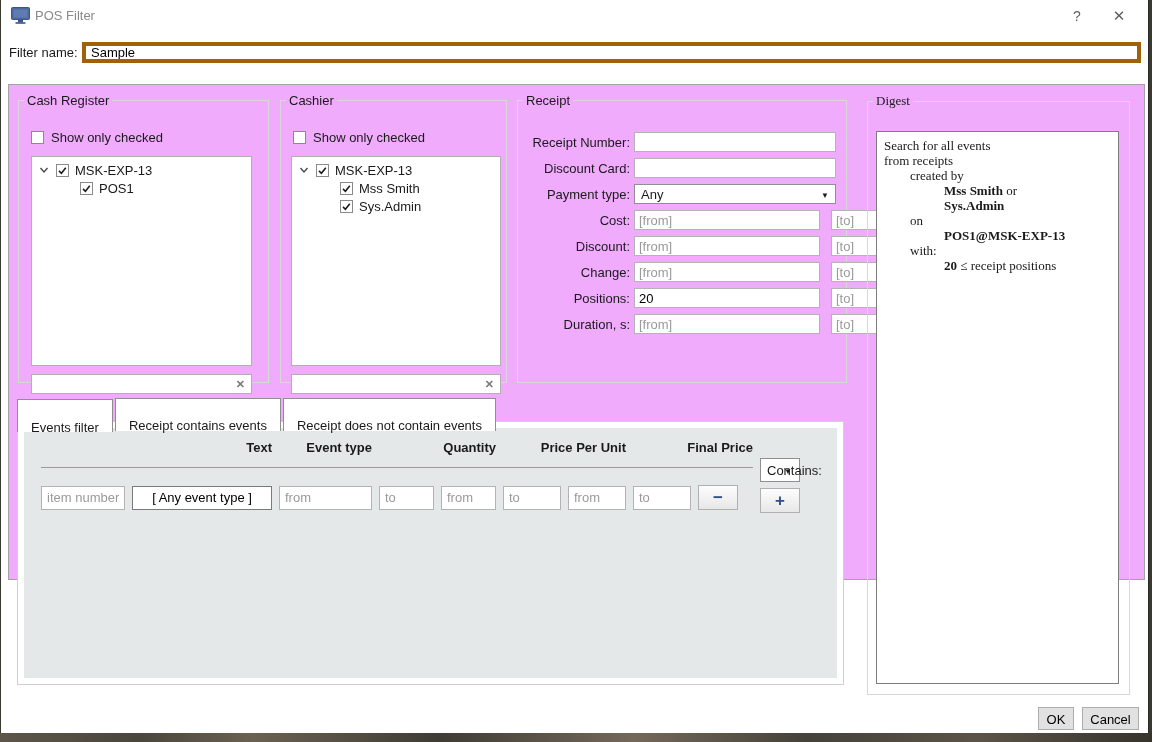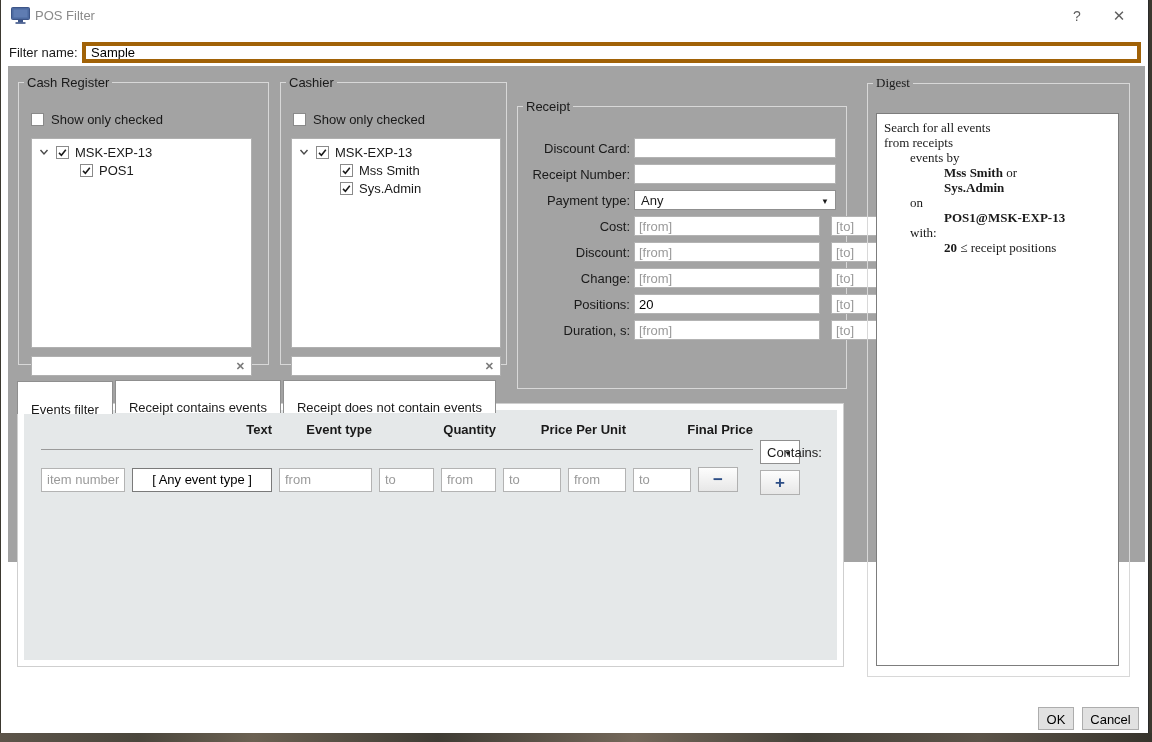--- a/index.html
+++ b/index.html
@@ -21,27 +21,27 @@
   .app-icon { position:absolute; left:10px; top:7px; }
   .title-text { position:absolute; left:34px; top:8px; color:#8a8a8a; font-size:13px; }
   .tb-btn { position:absolute; top:5px; width:30px; height:22px; text-align:center; line-height:22px; color:#5f5f5f; font-size:14px; cursor:default; }
   .tb-help { right:56px; }
   .tb-close { right:14px; font-size:15px; }
   
   .fname-label { position:absolute; left:8px; top:45px; }
   .fname-input { position:absolute; left:81px; top:42px; width:1059px; height:21px;
     border:4px solid #a16207; padding:1px 5px; font:13px "Liberation Sans",sans-serif; }
   
-  .outer { position:absolute; left:7px; top:66px; width:1137px; height:496px; border:1px solid #a3a3a3; background:#a3a3a3; }
+  .outer { position:absolute; left:7px; top:84px; width:1137px; height:496px; border:1px solid #a3a3a3; background:#f0abfc; }
   
   fieldset { position:absolute; margin:0; padding:0; border:1px solid #d8d8d8; }
   legend { font-size:13px; padding:0 3px; margin-left:5px; color:#1a1a1a; }
   .gb-cash   { left:9px;   top:8px; width:251px; height:290px; }
   .gb-cashier{ left:271px; top:8px; width:227px; height:290px; }
-  .gb-receipt{ left:508px; top:8px; width:330px; height:290px;margin-top:24px; }
+  .gb-receipt{ left:508px; top:8px; width:330px; height:290px; }
   .gb-digest { left:858px; top:8px; width:263px; height:602px;font-family:Liberation Serif, serif; }
   .chk-row { position:absolute; left:12px; top:22px; display:flex; align-items:center; gap:7px; }
   .cb { width:13px; height:13px; border:1px solid #8a8a8a; background:#fff; display:inline-flex; align-items:center; justify-content:center; flex:0 0 13px; }
   .tree-box { position:absolute; left:12px; right:16px; top:48px; height:210px; border:1px solid #b0b0b0; background:#fff; overflow:hidden; padding-top:4px; }
   .gb-cashier .tree-box { left:10px; right:5px; }
   .trow { display:flex; align-items:center; height:18px; padding-left:6px; gap:6px; }
   .trow.child { padding-left:48px; }
   .expander { width:12px; height:12px; display:inline-flex; align-items:center; justify-content:center; }
   .tree-filter { position:absolute; left:12px; right:16px; top:266px; height:20px; border:1px solid #b0b0b0; background:#fff; }
   .gb-cashier .tree-filter { left:10px; right:5px; }
@@ -187,27 +187,27 @@
       <div class="tree-filter">
         <input value="" style="">
         <span class="clear-x">✕</span>
       </div>
     </fieldset>
 
     <fieldset class="gb-receipt">
       <legend>Receipt</legend>
       <div class="rform">
         <div class="rrow">
-          <span class="rlabel">Discount Card:</span>
+          <span class="rlabel">Receipt Number:</span>
           <div class="rfield">
               <input class="rinput" value="" style="">
             </div>
         </div>
         <div class="rrow">
-          <span class="rlabel">Receipt Number:</span>
+          <span class="rlabel">Discount Card:</span>
           <div class="rfield">
               <input class="rinput" value="" style="">
             </div>
         </div>
         <div class="rrow">
           <span class="rlabel">Payment type:</span>
           <div class="rfield">
             <div class="rselect">
               <span>Any</span>
               <span class="dd-arrow">▼</span>
@@ -250,21 +250,21 @@
           </div>
         </div>
       </div>
     </fieldset>
 
     <fieldset class="gb-digest">
       <legend>Digest</legend>
       <div class="digest-box">
         <div class="dline"><span>Search for all events</span></div>
         <div class="dline"><span>from receipts</span></div>
-        <div class="dline ind1"><span>events by</span></div>
+        <div class="dline ind1"><span>created by</span></div>
         <div class="dline ind2"><span class="b">Mss Smith</span><span> or</span></div>
         <div class="dline ind2"><span class="b">Sys.Admin</span></div>
         <div class="dline ind1"><span>on</span></div>
         <div class="dline ind2"><span class="b">POS1@MSK-EXP-13</span></div>
         <div class="dline ind1"><span>with:</span></div>
         <div class="dline ind2"><span class="b">20</span><span> ≤ receipt positions</span></div>
       </div>
     </fieldset>
 
     <div class="tabbar">

